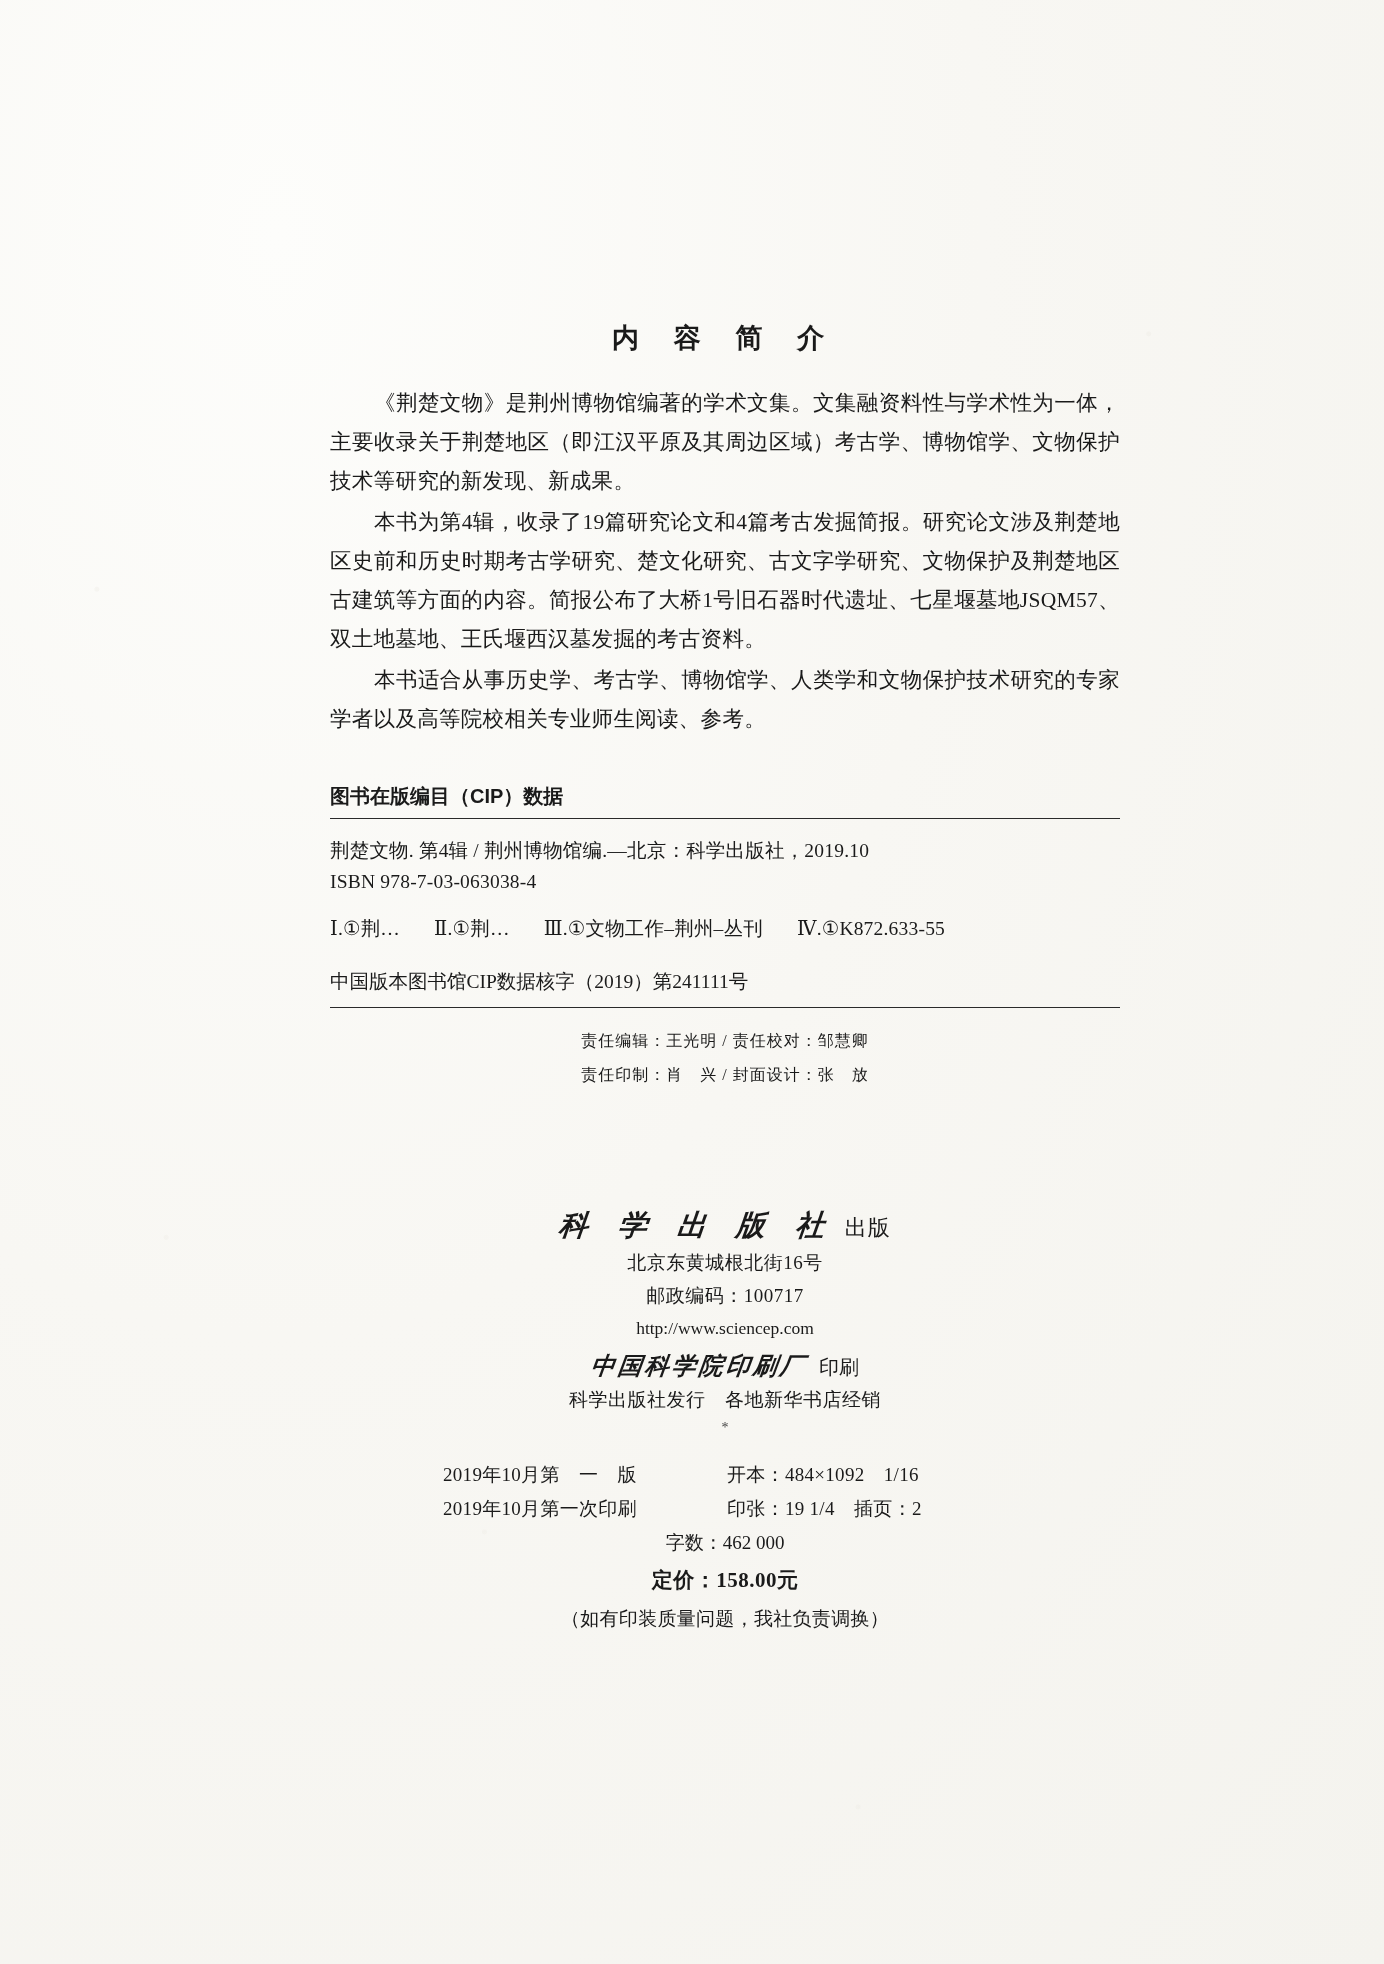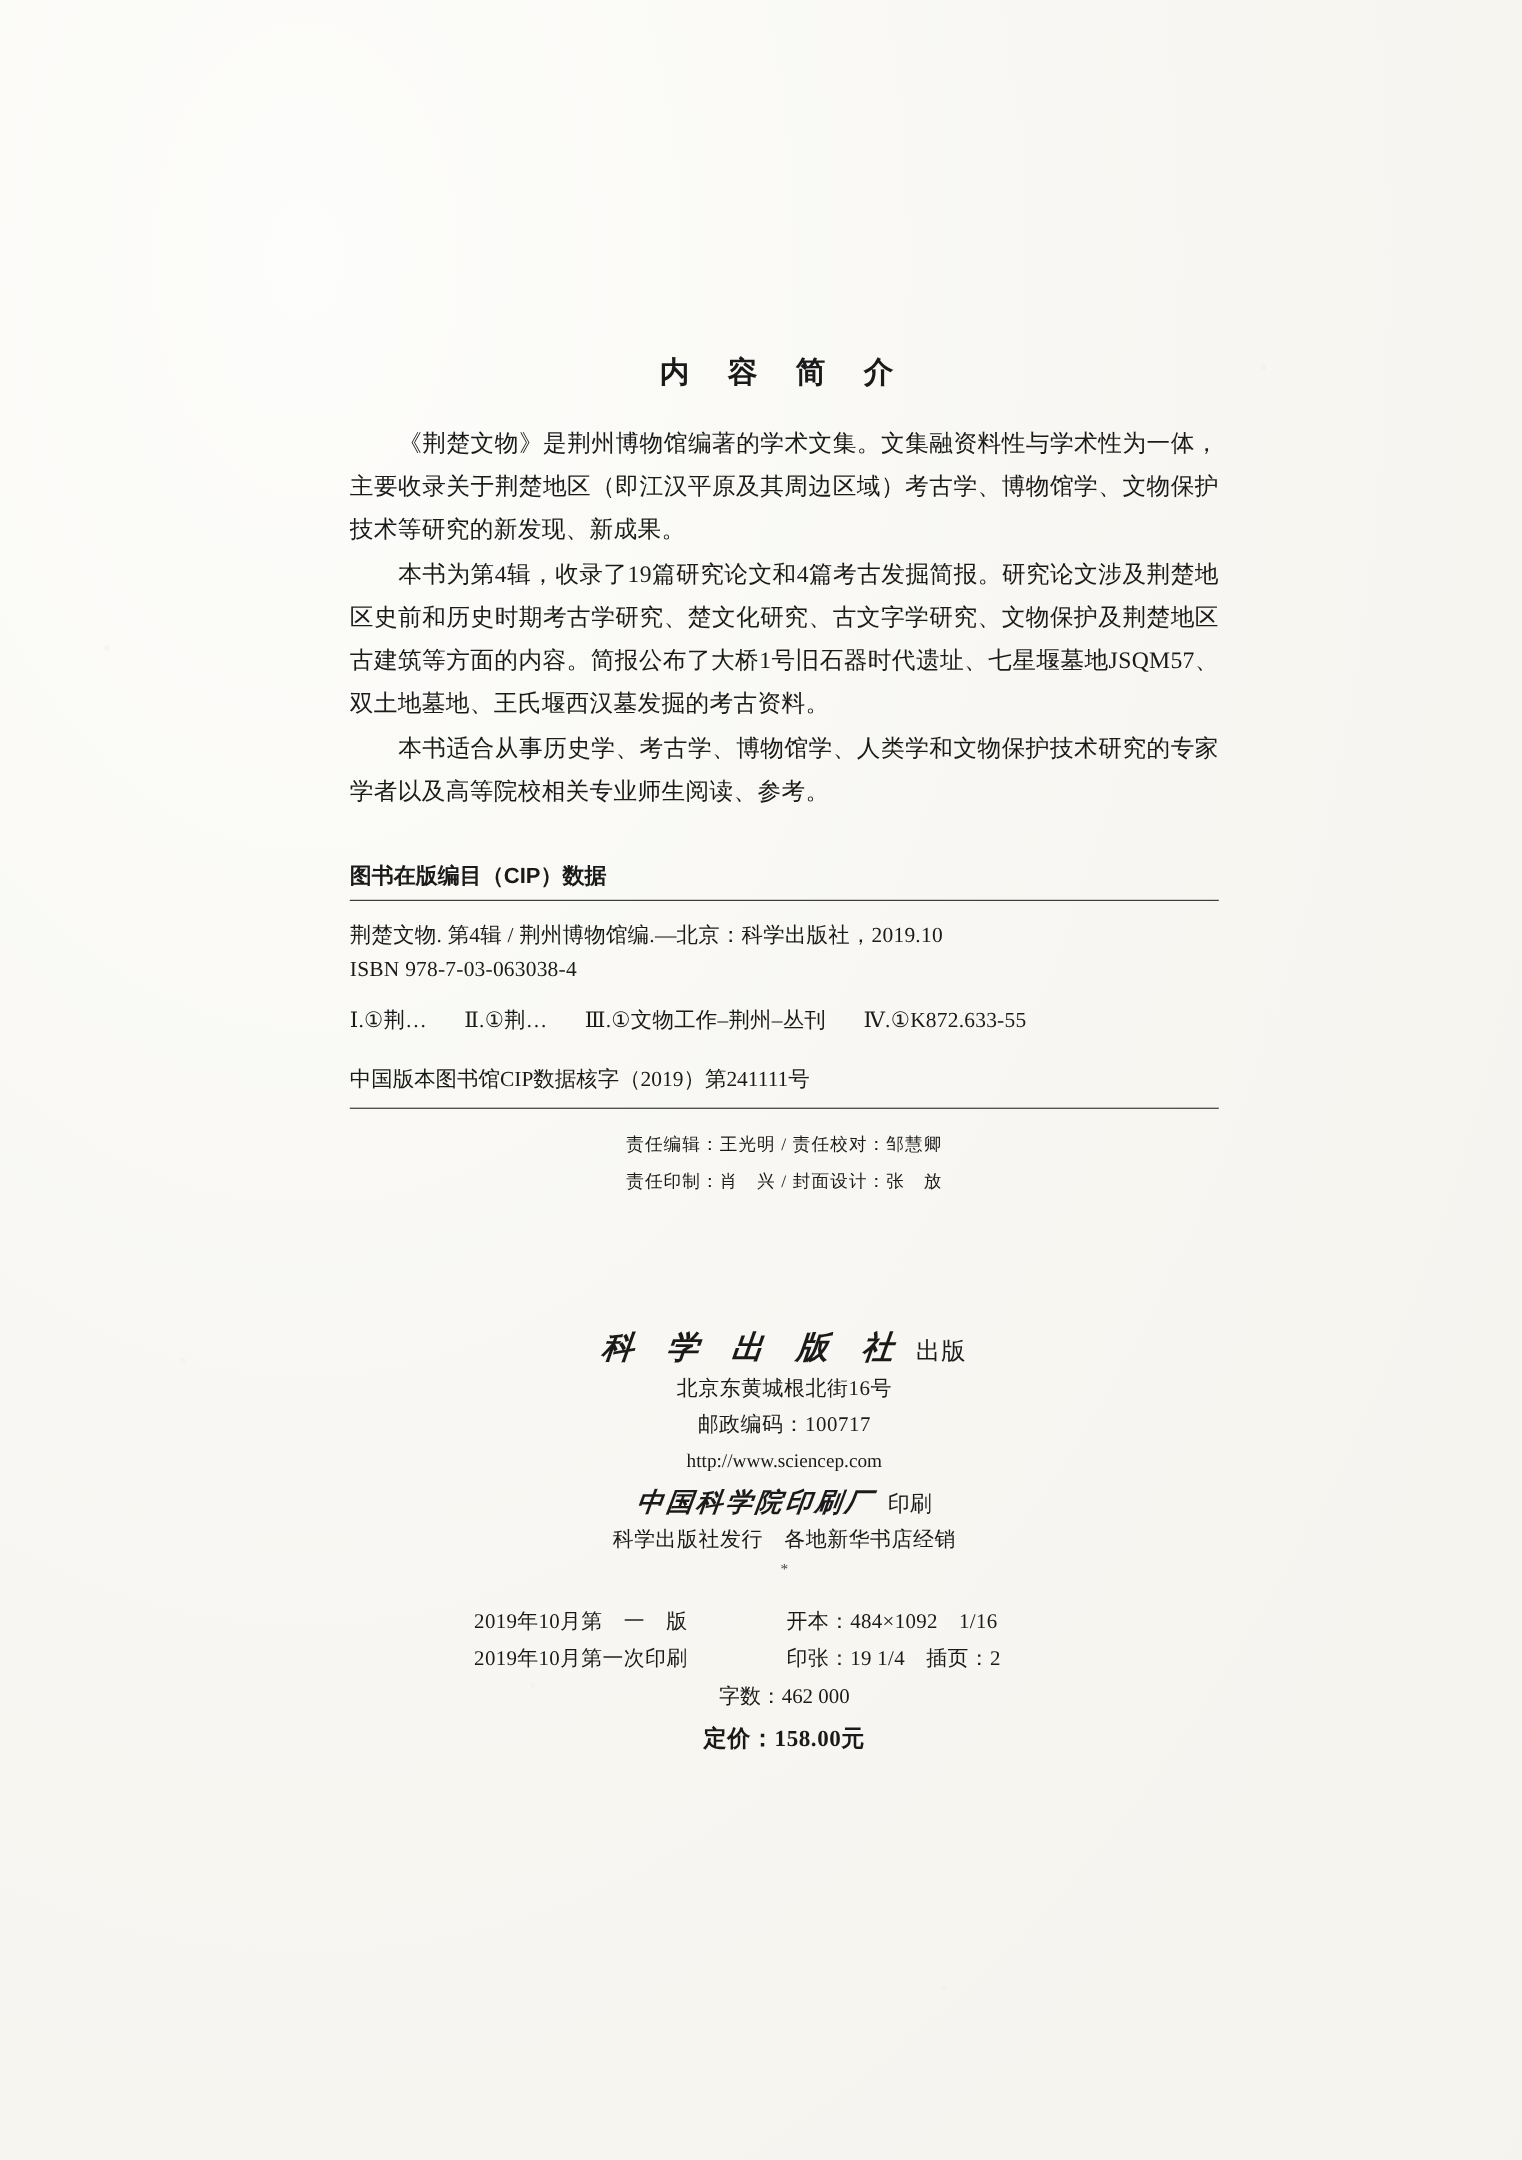--- a/index.html
+++ b/index.html
@@ -28,21 +28,21 @@
     pointer-events: none;
     background-image:
       radial-gradient(circle at 7% 30%, rgba(180,170,150,0.07) 0 2px, transparent 3px),
       radial-gradient(circle at 83% 17%, rgba(180,170,150,0.06) 0 2px, transparent 3px),
       radial-gradient(circle at 35% 78%, rgba(180,170,150,0.05) 0 2px, transparent 3px),
       radial-gradient(circle at 62% 92%, rgba(180,170,150,0.05) 0 2px, transparent 3px),
       radial-gradient(circle at 12% 63%, rgba(180,170,150,0.05) 0 2px, transparent 3px);
   }
   .content {
     position: absolute;
-    left: 318px;
+    left: 330px;
     top: 320px;
     width: 790px;
   }
 
   
   .section-title {
     text-align: center;
     font-size: 27px;
     font-weight: bold;
     letter-spacing: 14px;
@@ -274,16 +274,17 @@
         <span class="right">开本：484×1092　1/16</span>
       </div>
       <div class="imprint-row">
         <span class="left">2019年10月第一次印刷</span>
         <span class="right">印张：19 1/4　插页：2</span>
       </div>
       <div class="imprint-center">字数：462 000</div>
       <div class="price">
         <span>定价：</span><span>158.00元</span>
       </div>
+      <div class="note">（如有印装质量问题，我社负责调换）</div>
     </div>
 
   </div>
 </div>
 
 </body></html>

